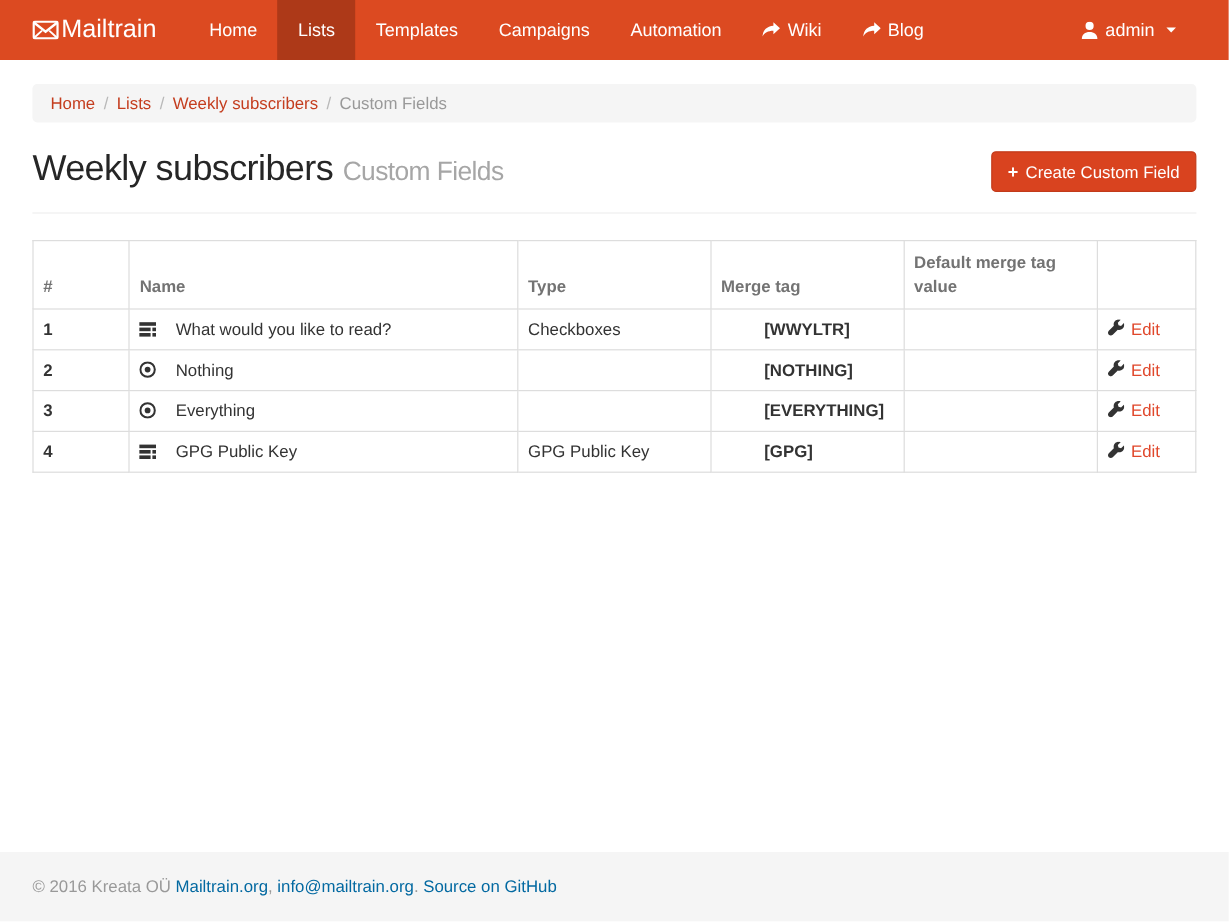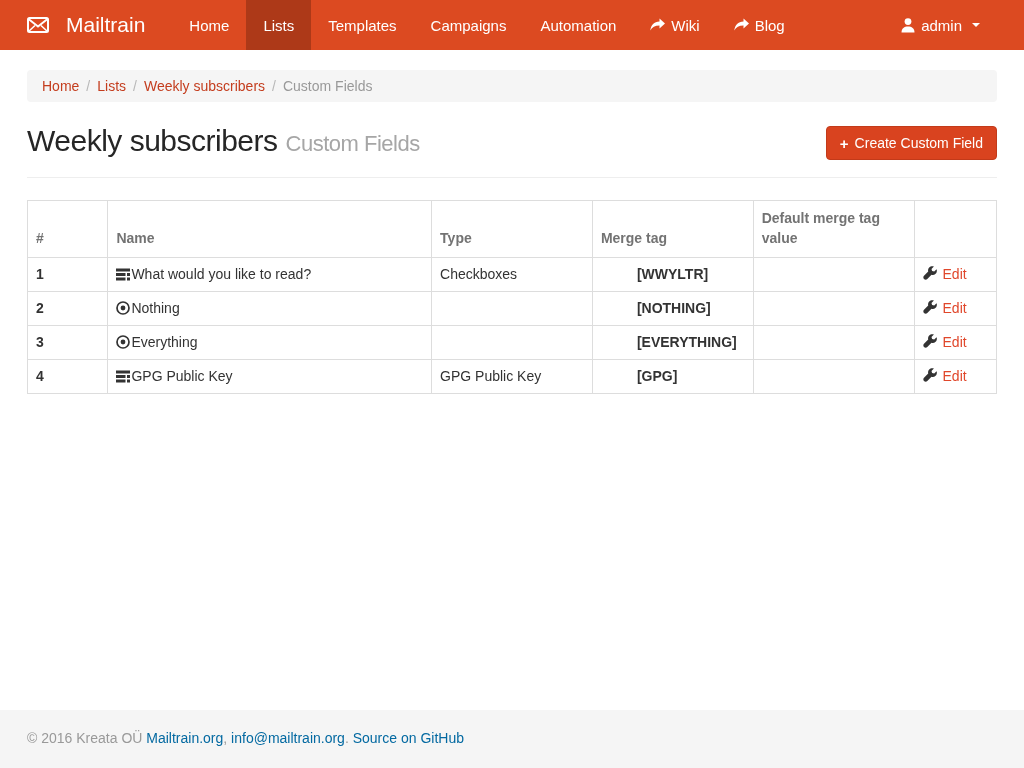--- a/index.html
+++ b/index.html
@@ -5,21 +5,21 @@
   * { margin:0; padding:0; box-sizing:border-box; }
   html,body { width:100%; height:100%; }
   body {
     font-family:"Liberation Sans","DejaVu Sans",sans-serif;
     font-size:14px; color:#333; background:#fff;
     display:flex; flex-direction:column; min-height:768px;
   }
   
   .navbar { background:#dc4a21; height:50px; flex:0 0 auto; }
   .navbar-inner { width:1000px; margin:0 auto; padding:0 15px; height:50px; display:flex; align-items:stretch; }
-  .brand { display:flex; align-items:center; gap:17px; color:#fff; font-size:21px; padding:0 15px 0 0; text-decoration:none; cursor:pointer; }
+  .brand { display:flex; align-items:center; gap:2px; color:#fff; font-size:21px; padding:0 15px 0 0; text-decoration:none; cursor:pointer; }
   .nav-left { display:flex; align-items:stretch; margin-left:12px; }
   .nav-item { display:flex; align-items:center; gap:6px; padding:0 17px; color:#fff; font-size:15px; text-decoration:none; cursor:pointer; }
   .nav-item.active { background:#ad3918; }
   .nav-right { margin-left:auto; display:flex; align-items:stretch; }
   .caret { width:0; height:0; border-left:4px solid transparent; border-right:4px solid transparent; border-top:4px solid #fff; display:inline-block; margin-left:4px; }
   
   .container { width:1000px; margin:0 auto; padding:0 15px; }
   main { flex:1 1 auto; }
   
   .breadcrumb { background:#f5f5f5; border-radius:4px; margin-top:20px; padding:8px 15px; font-size:14px; list-style:none; display:flex; align-items:center; }
@@ -37,21 +37,21 @@
   }
   .plus { font-weight:bold; font-size:15px; line-height:1; }
   
   table { border-collapse:collapse; width:100%; margin-top:22px; font-size:14px; }
   th, td { border:1px solid #ddd; padding:8px; text-align:left; vertical-align:middle; }
   th { vertical-align:bottom; font-weight:bold; color:#737373; line-height:1.42; }
   col.c-num { width:78px; } col.c-name { width:314px; } col.c-type { width:156px; }
   col.c-tag { width:156px; } col.c-def { width:156px; } col.c-edit { width:80px; }
   td.num { font-weight:bold; }
   td .merge { font-weight:bold;padding-left:36px; }
-  .name-cell { display:flex; align-items:center; gap:1px; }
+  .name-cell { display:flex; align-items:center; gap:16px; }
   .edit-link { color:#e0472b; text-decoration:none; cursor:pointer; display:inline-flex; align-items:flex-start; gap:6px; }
   .row-icon { flex:0 0 auto; display:inline-flex; }
   
   footer { flex:0 0 auto; background:#f5f5f5; padding:20px 0 22px 0; margin-top:30px; }
   footer p { color:#999; font-size:14px; }
   footer a { color:#0369a1; text-decoration:none; cursor:pointer; }
   svg { display:block; }
 </style>
 </head>
 <body>

